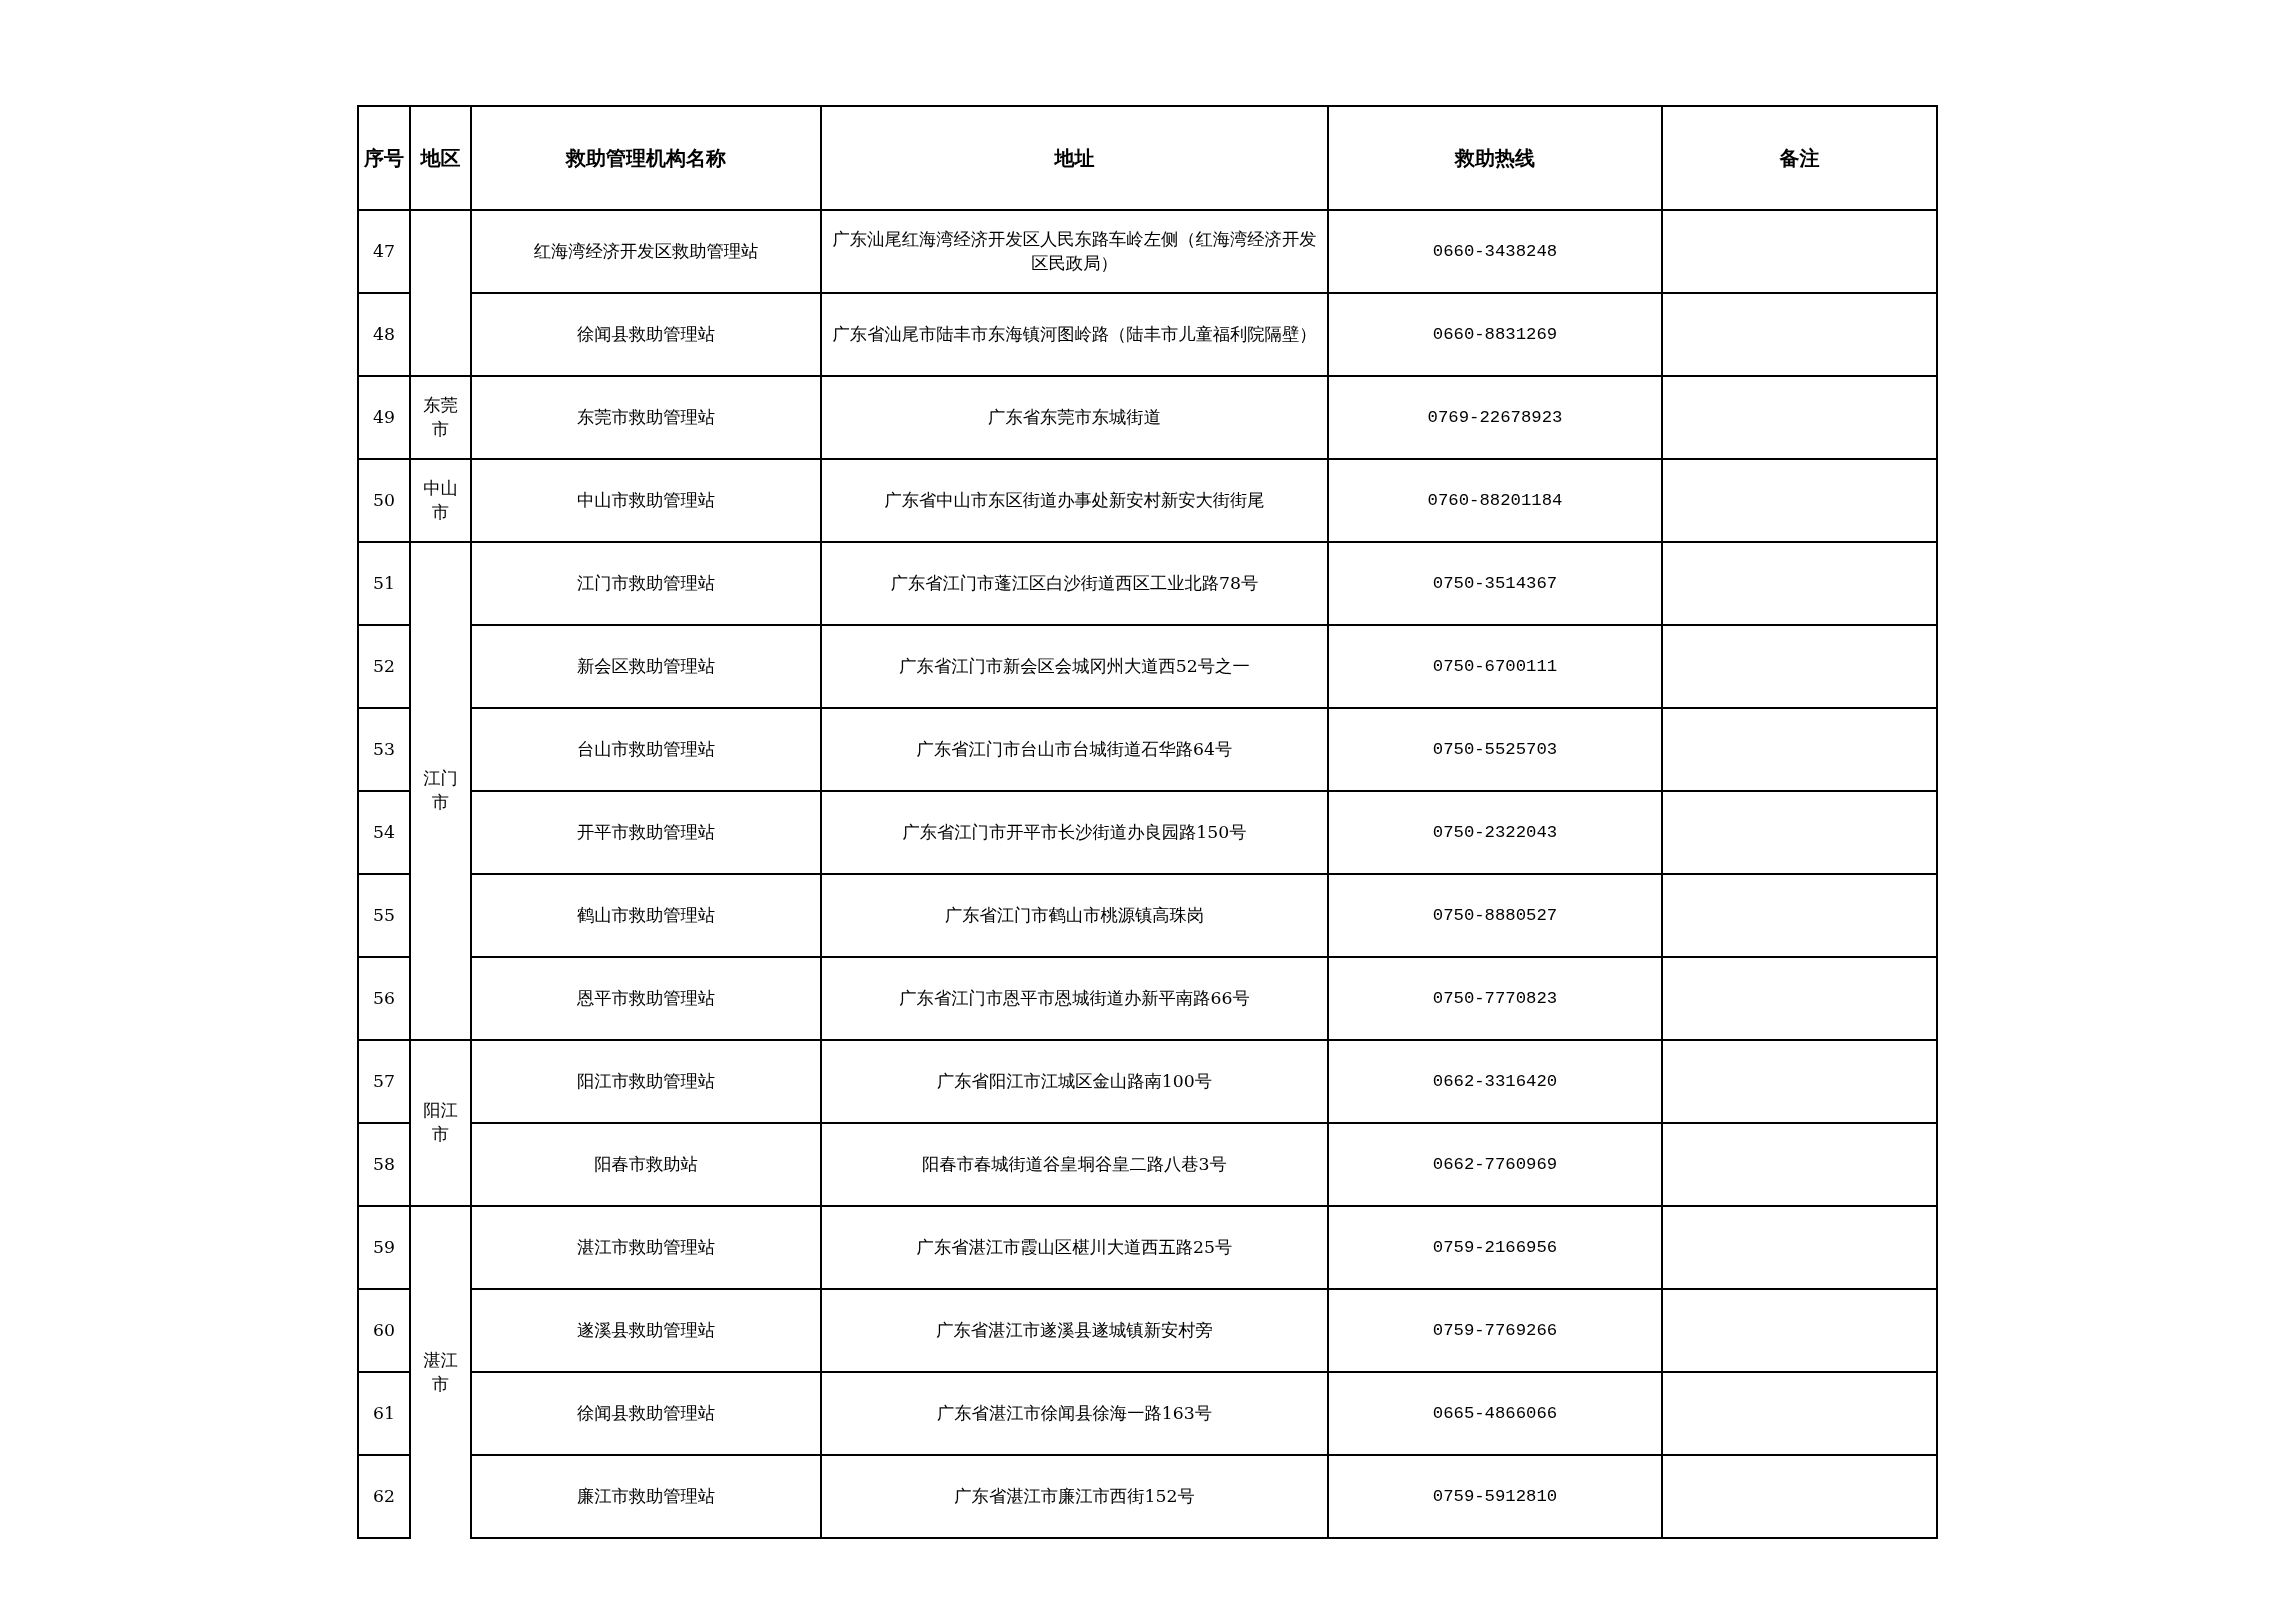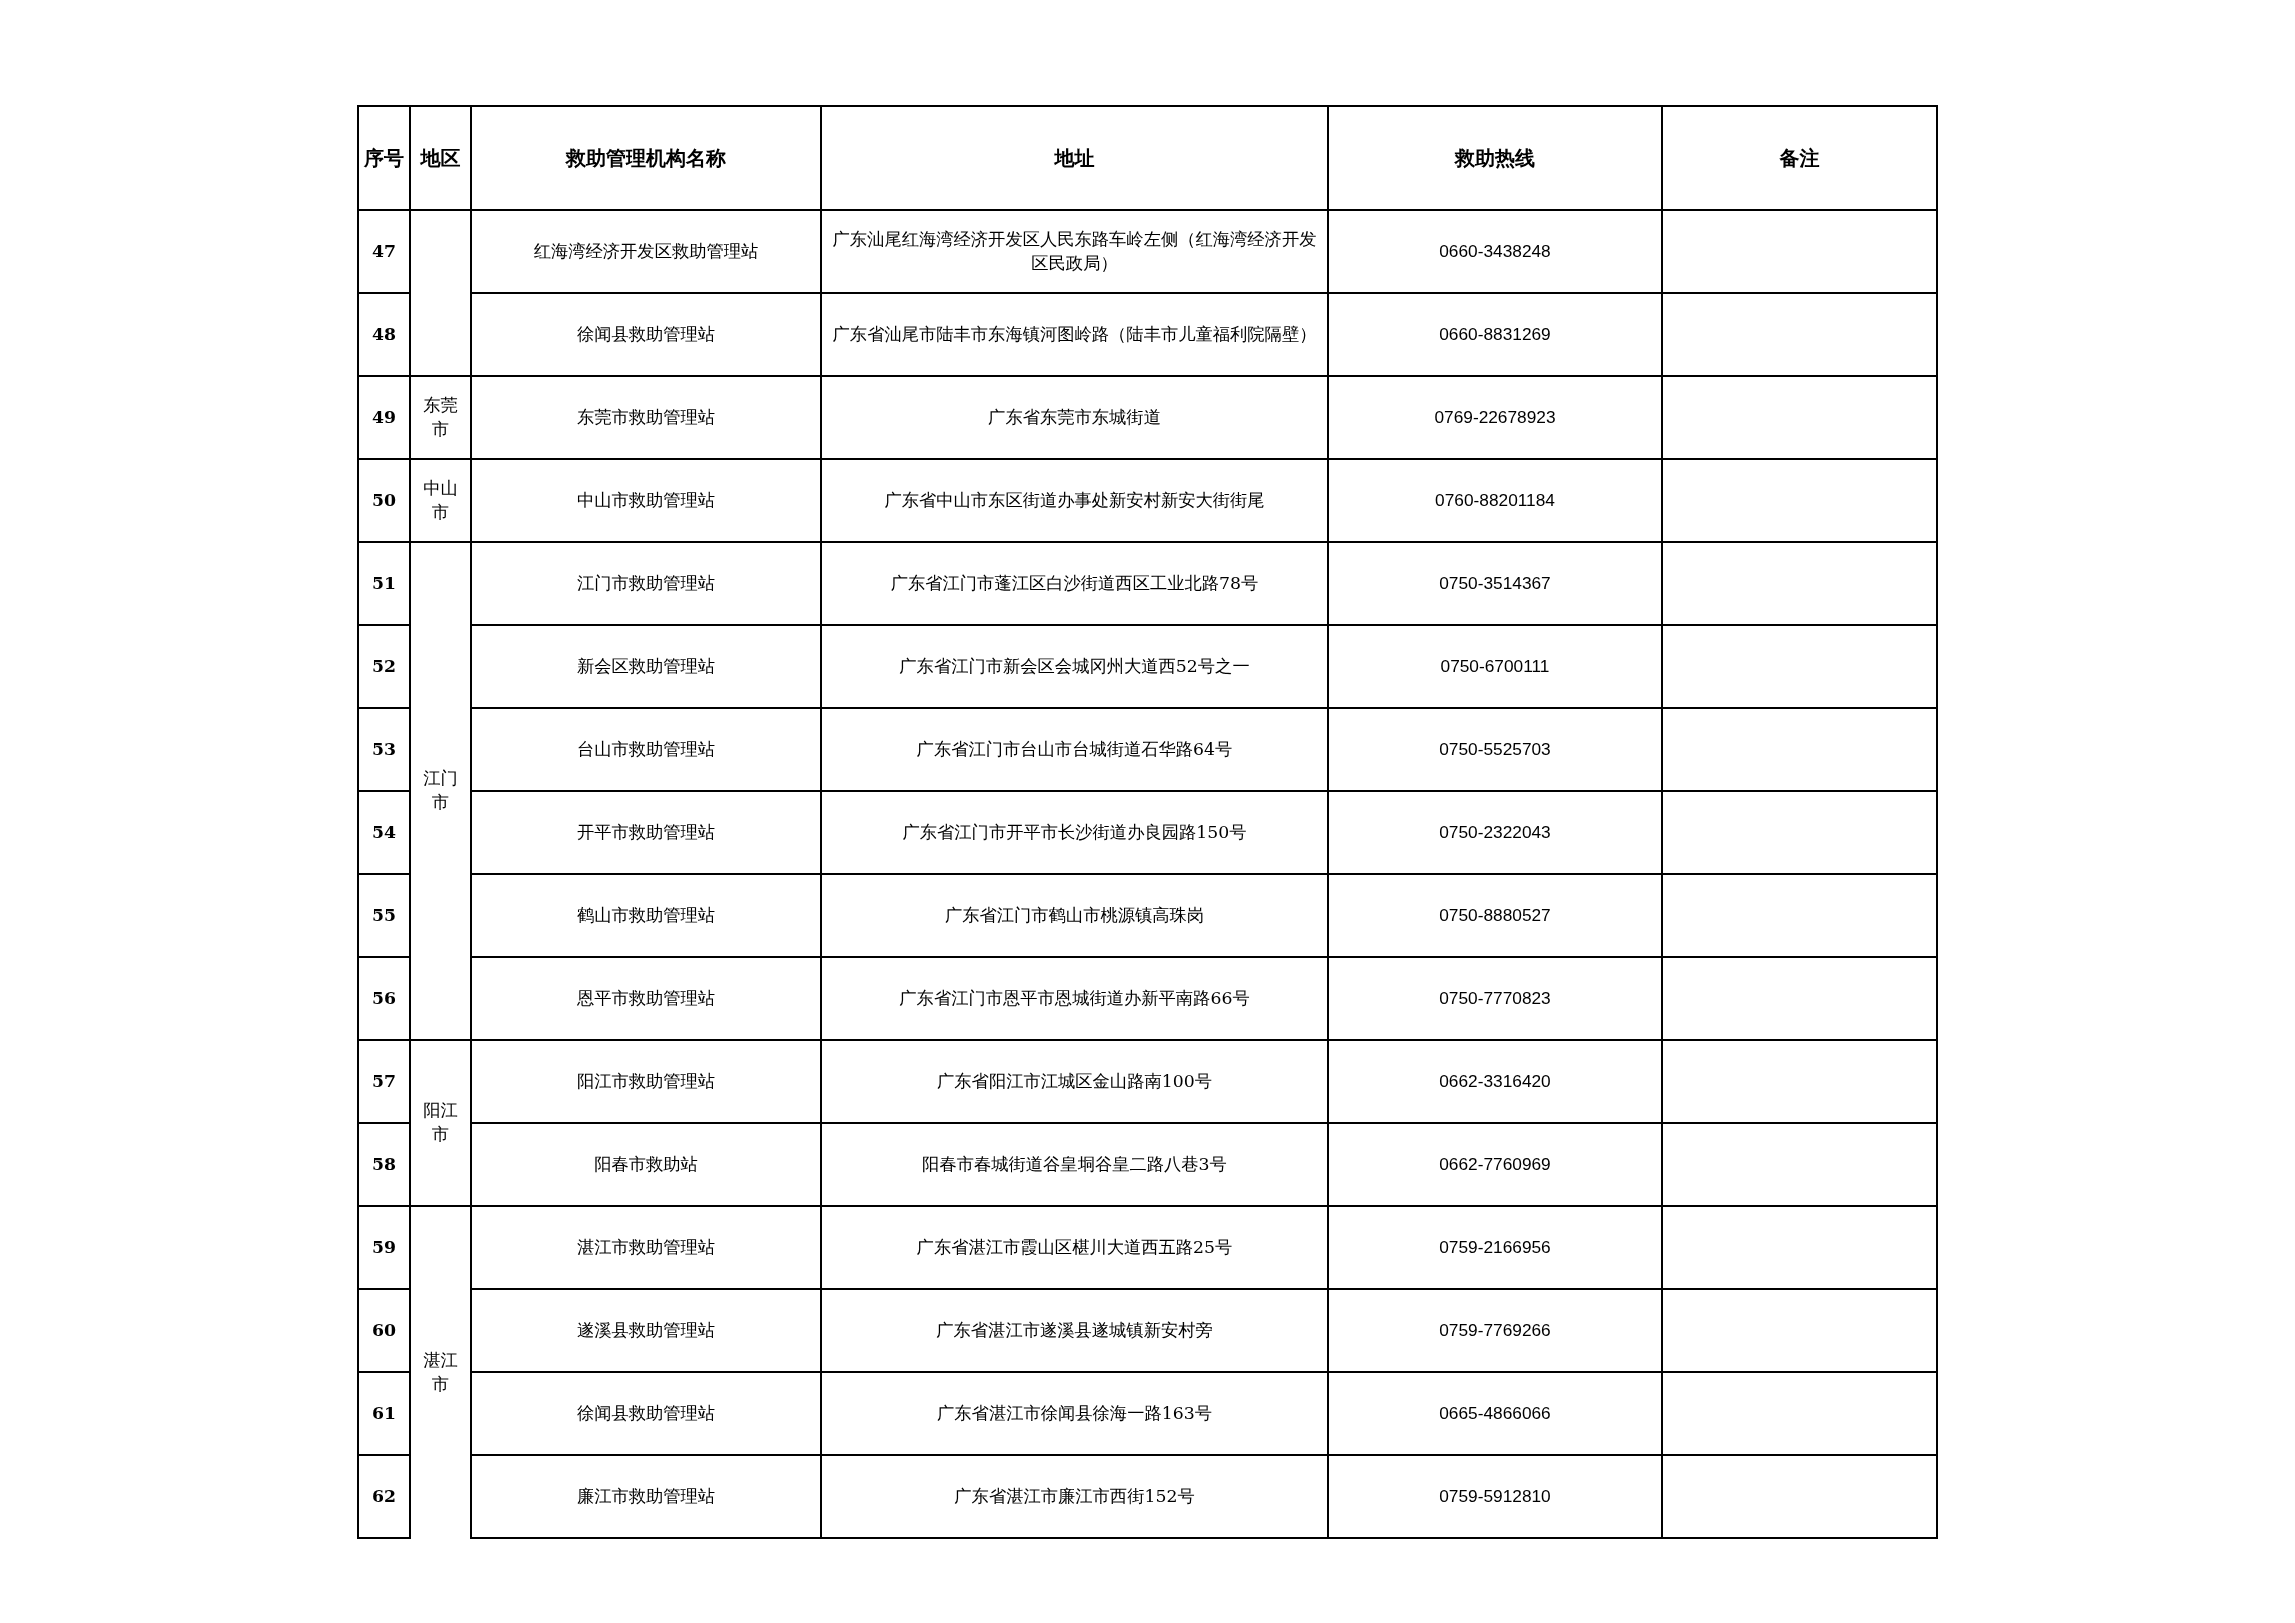--- a/index.html
+++ b/index.html
@@ -13,24 +13,24 @@
     }
     table.rescue td, table.rescue th {
       border: 2.1px solid #000; text-align: center; vertical-align: middle;
       padding: 0 4.2px; box-sizing: border-box; overflow: hidden;
     }
     table.rescue th {
       height: 104px; font-weight: bold; font-size: 20px;
       font-family: "DejaVu Sans", "Liberation Sans", sans-serif;
     }
     table.rescue td { height: 83px; font-size: 17.3px; line-height: 23.6px; }
-    td.idx { font-size: 17.3px; font-weight: bold; }
+    td.idx { font-size: 17.3px; }
     td.region { font-size: 18px; line-height: 23.6px; padding: 0 7px; }
     td.region.open-bottom { border-bottom: none; margin-top: 8px; }
-    td.phone { font-family: Liberation Sans, sans-serif; font-size: 17.3px; }
+    td.phone { font-family: Liberation Mono, monospace; font-size: 17.3px; }
     td.addr { padding: 0 7px; }
     td.remark { }
     col.c-idx { width: 52px; }
     col.c-region { width: 61px; }
     col.c-name { width: 350px; }
     col.c-addr { width: 507px; }
     col.c-phone { width: 334px; }
     col.c-remark { width: 275px; }
   </style>
 </head>

